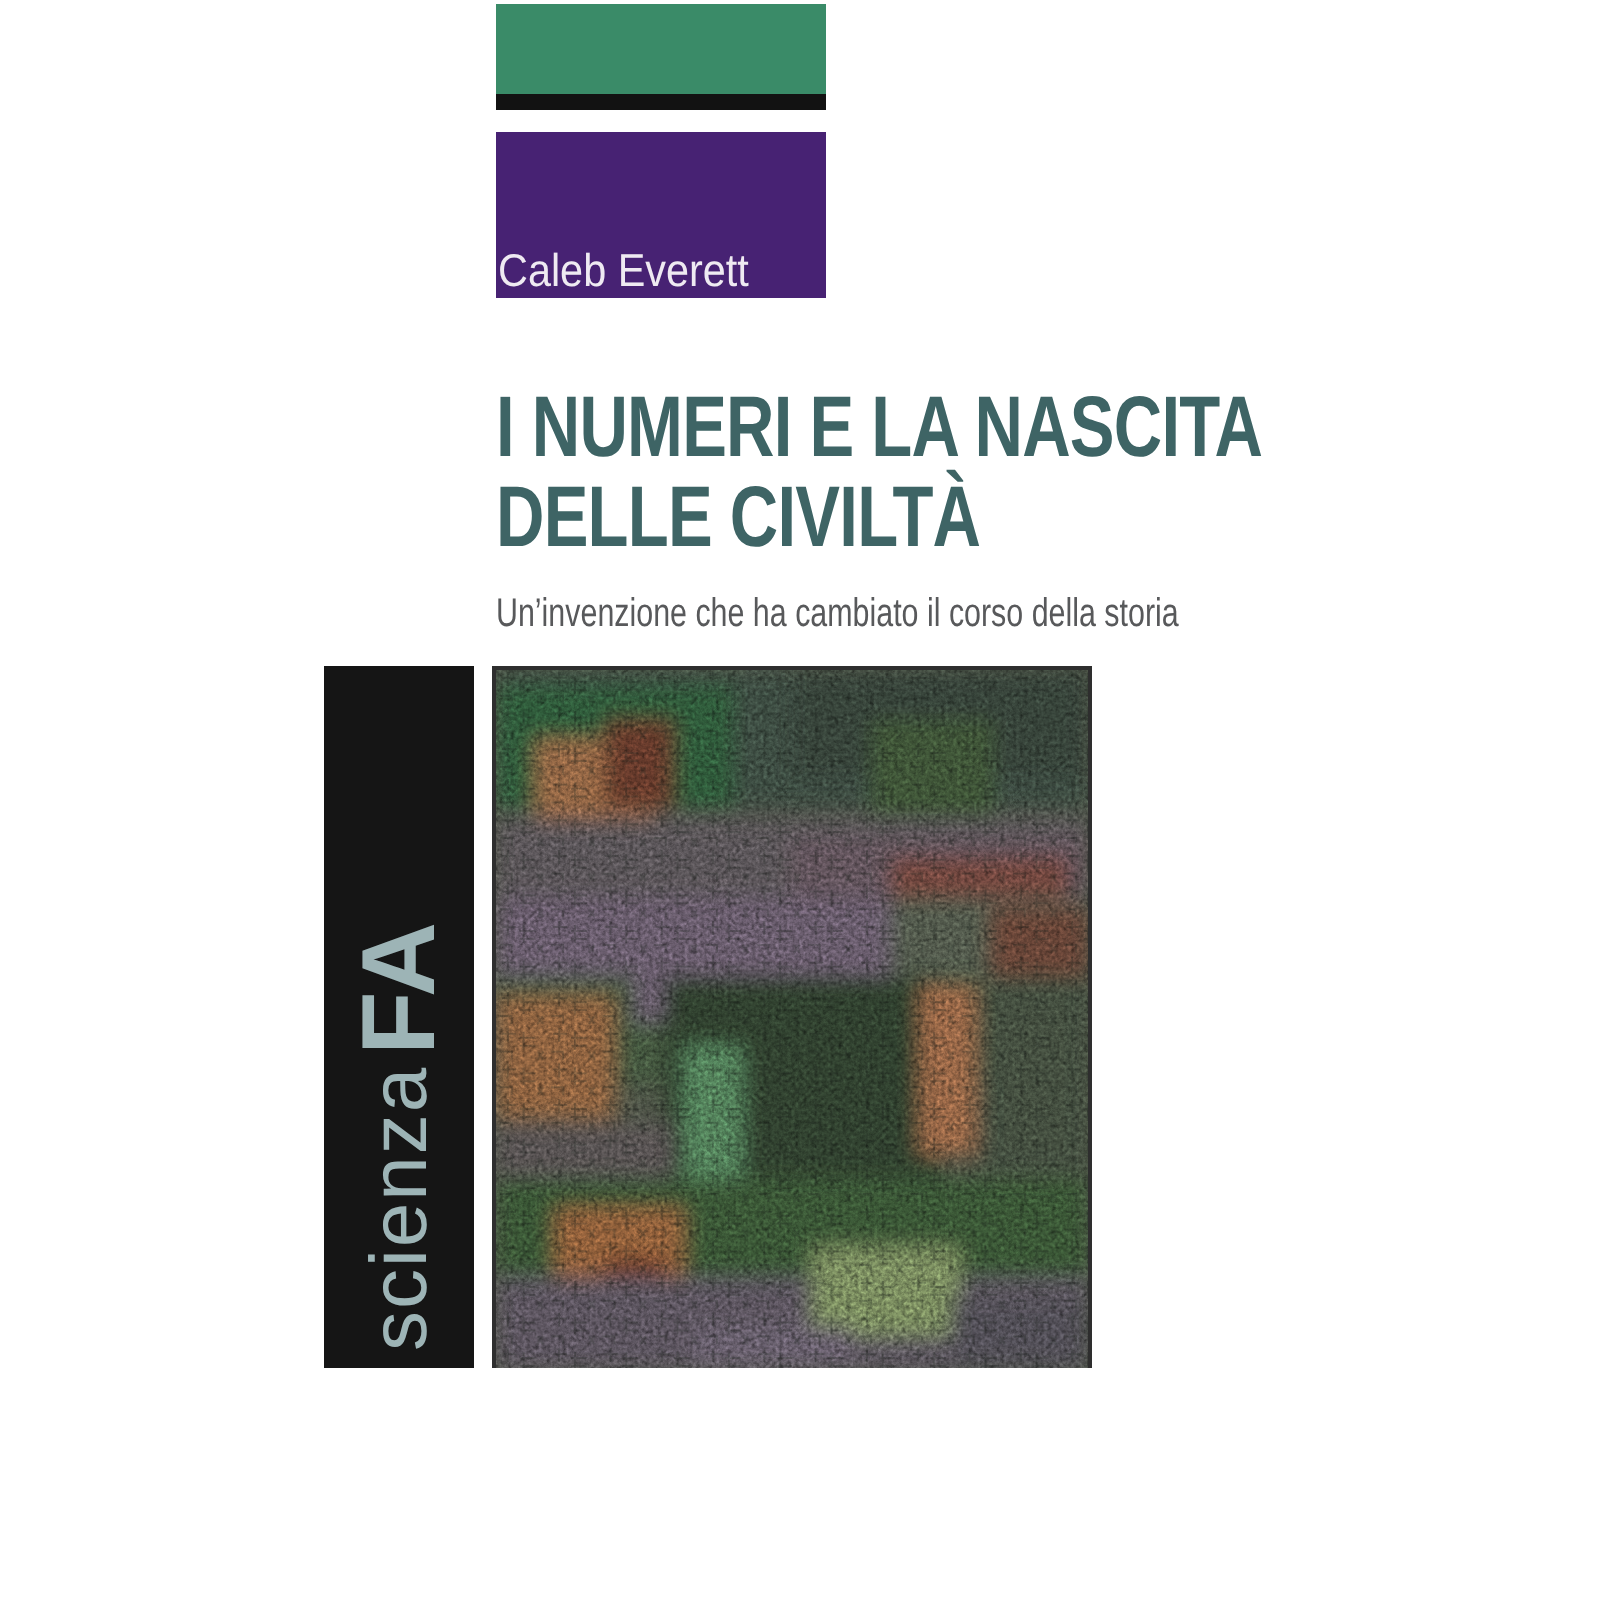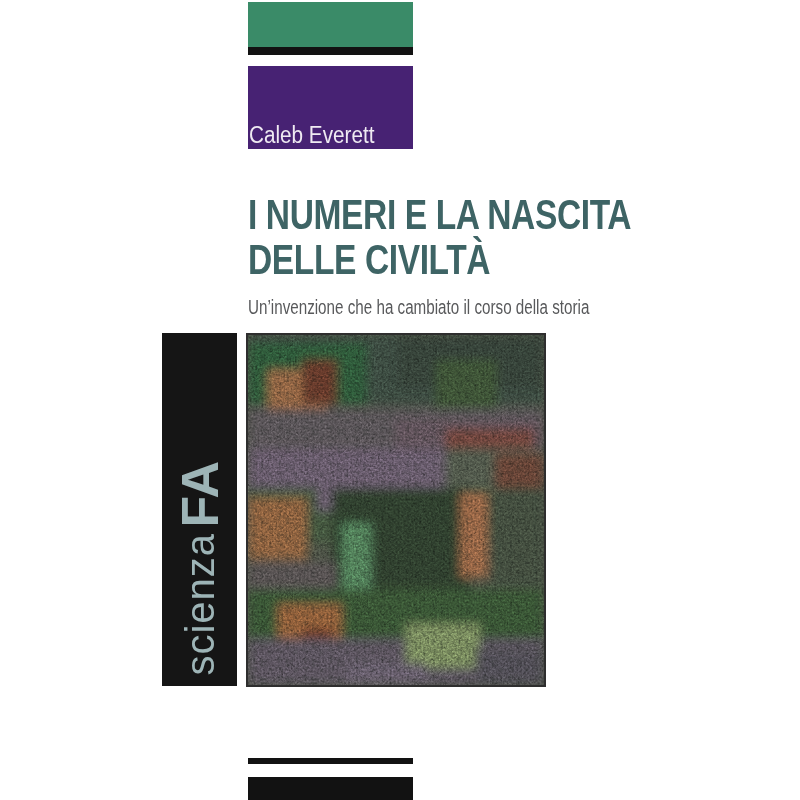--- a/index.html
+++ b/index.html
@@ -1,17 +1,17 @@
 <!DOCTYPE html>
 <html style="--page_bg: #ffffff; --green: #3a8b68; --purple: #472273; --black: #121212; --title_teal: #3e6465; --subtitle_gray: #58595b; --series_text: #9db4b6; --publisher_blue: #1e3f97;"><head>
 <meta charset="utf-8">
 <style>
   html,body{margin:0;padding:0;background:#fff;}
   #page{
-    position:relative;width:800px;height:800px;background:var(--page_bg,#fff);
+    position:relative;width:800px;height:684px;background:var(--page_bg,#fff);
     overflow:hidden;font-family:"Liberation Sans",sans-serif;
   }
   .abs{position:absolute;}
 
   
   #green-box{left:248px;top:2px;width:165px;height:45px;background:var(--green,#3a8b68);}
   #black-bar-top{left:248px;top:47px;width:165px;height:8px;background:var(--black,#121212);}
   #purple-box{left:248px;top:66px;width:165px;height:83px;background:var(--purple,#472273);}
   #author{
     position:absolute;left:1px;bottom:1px;color:#efeaf2;font-size:23px;line-height:26px;

